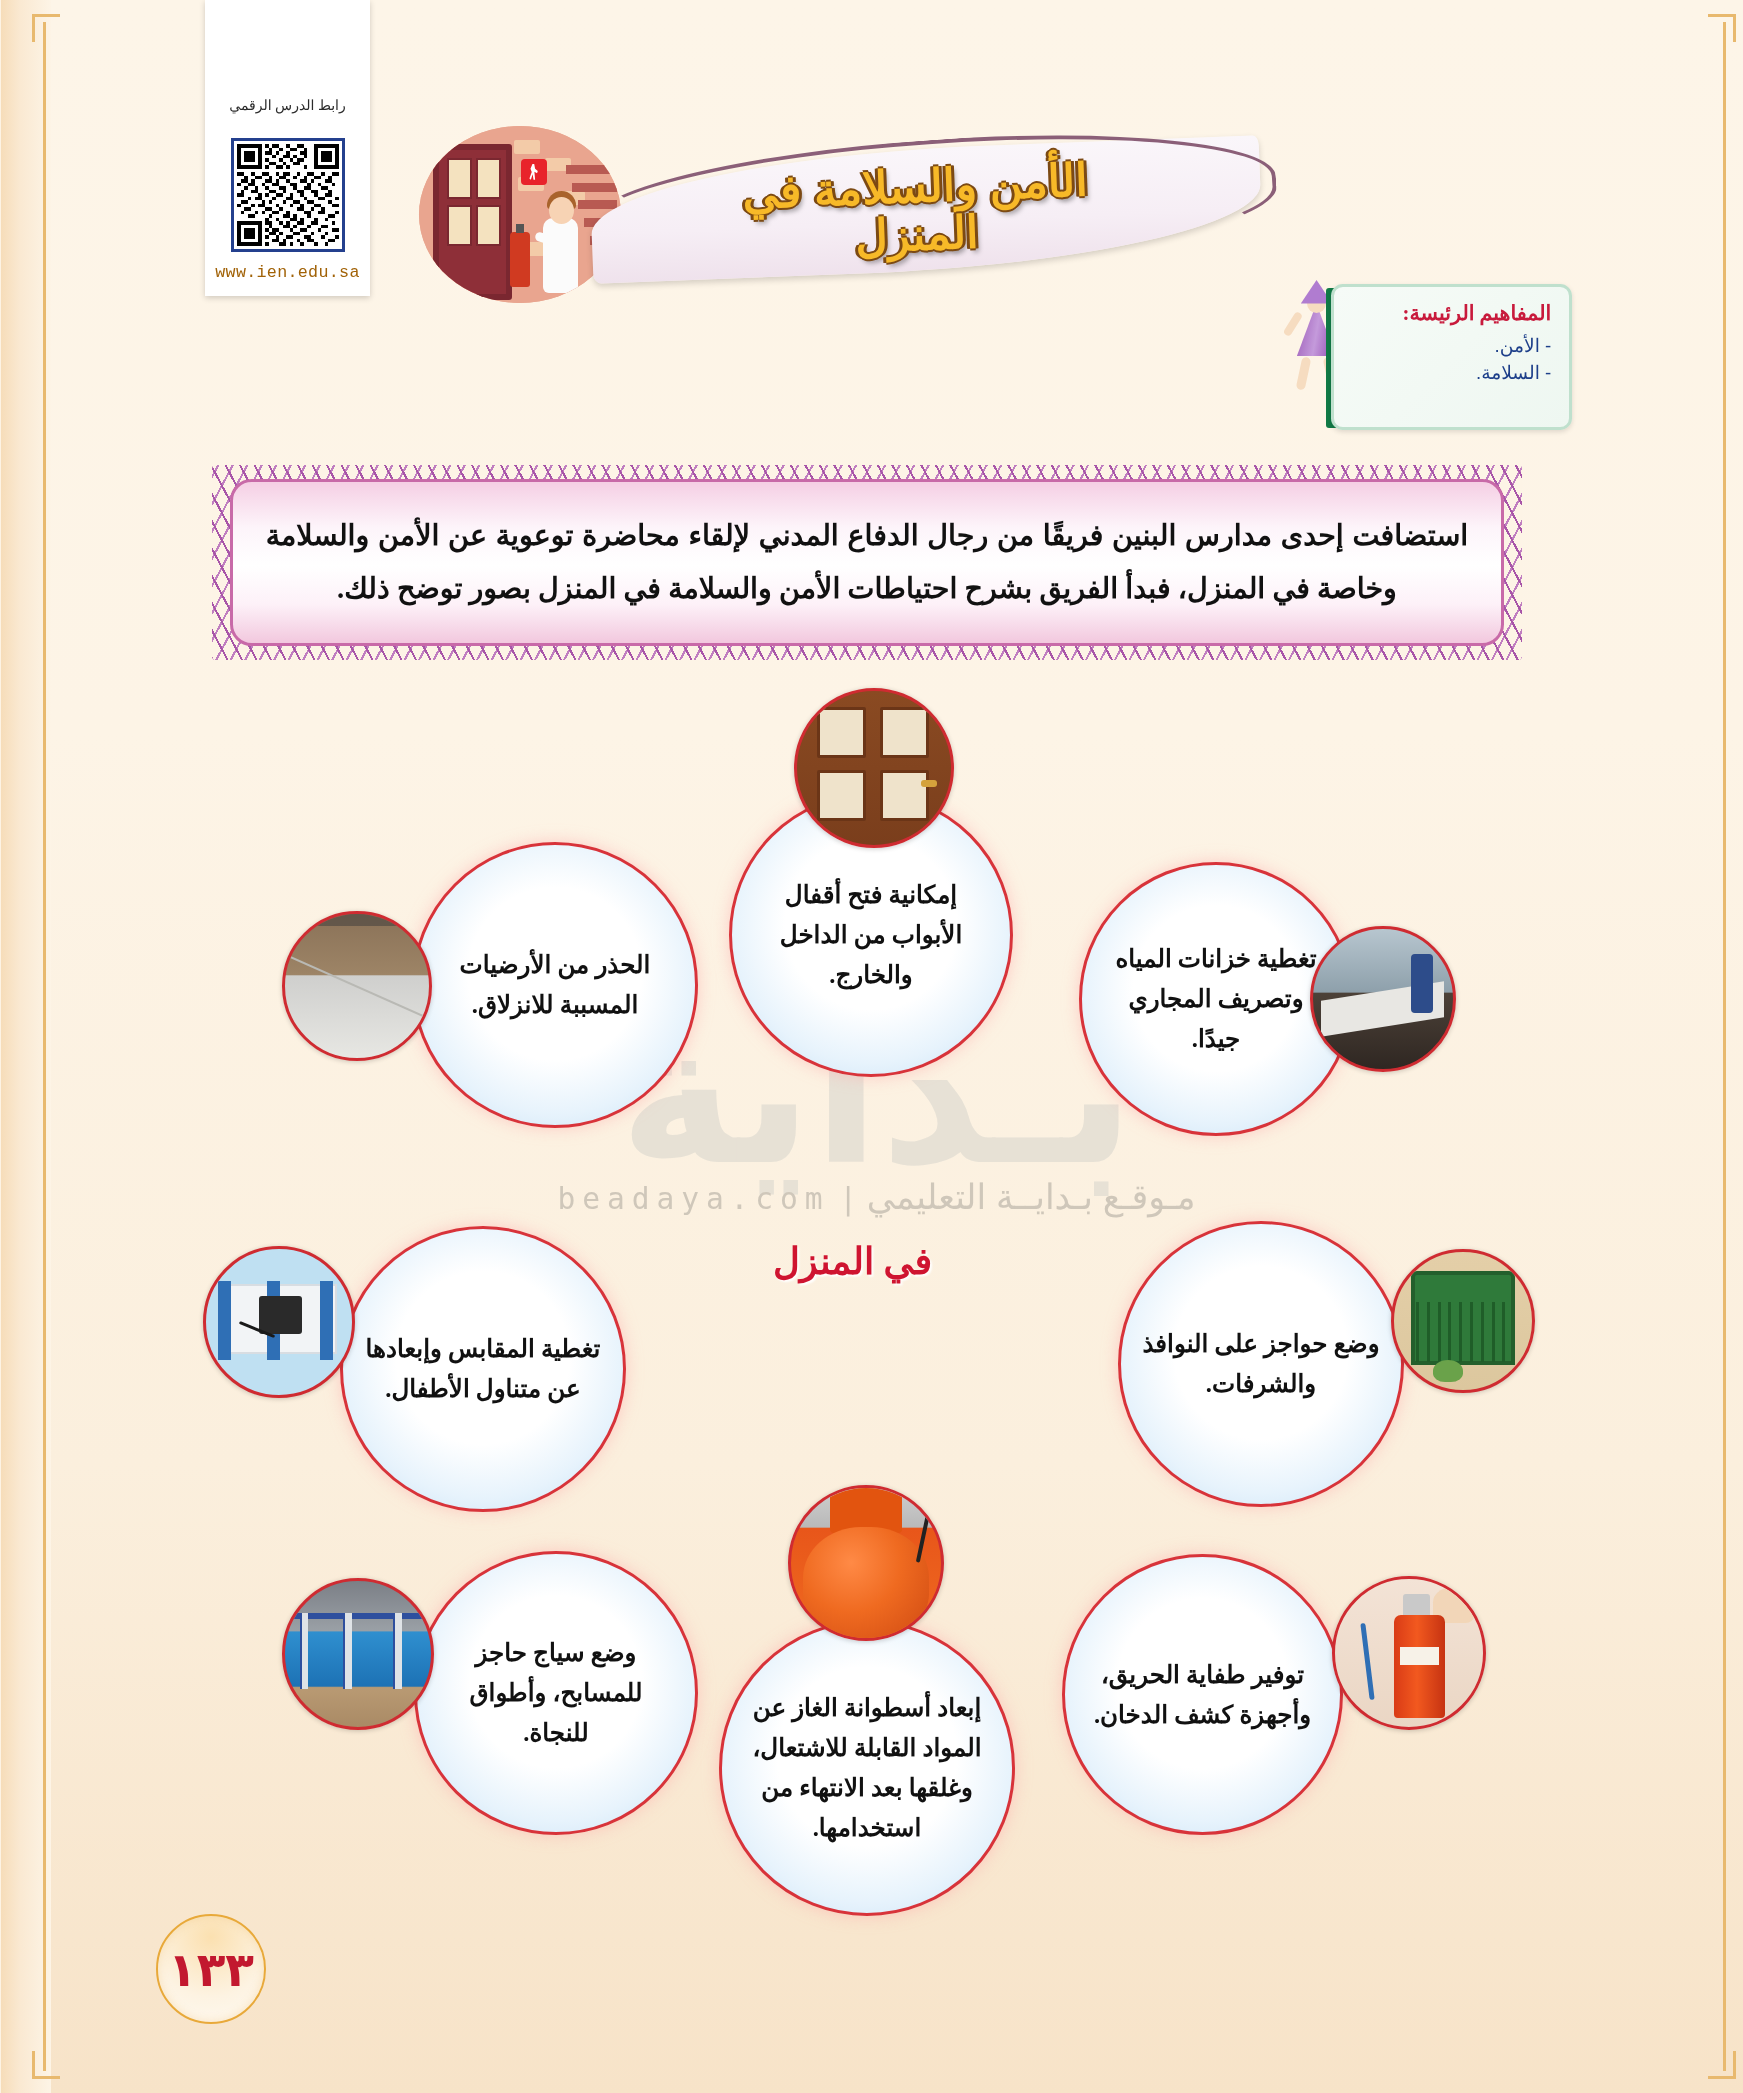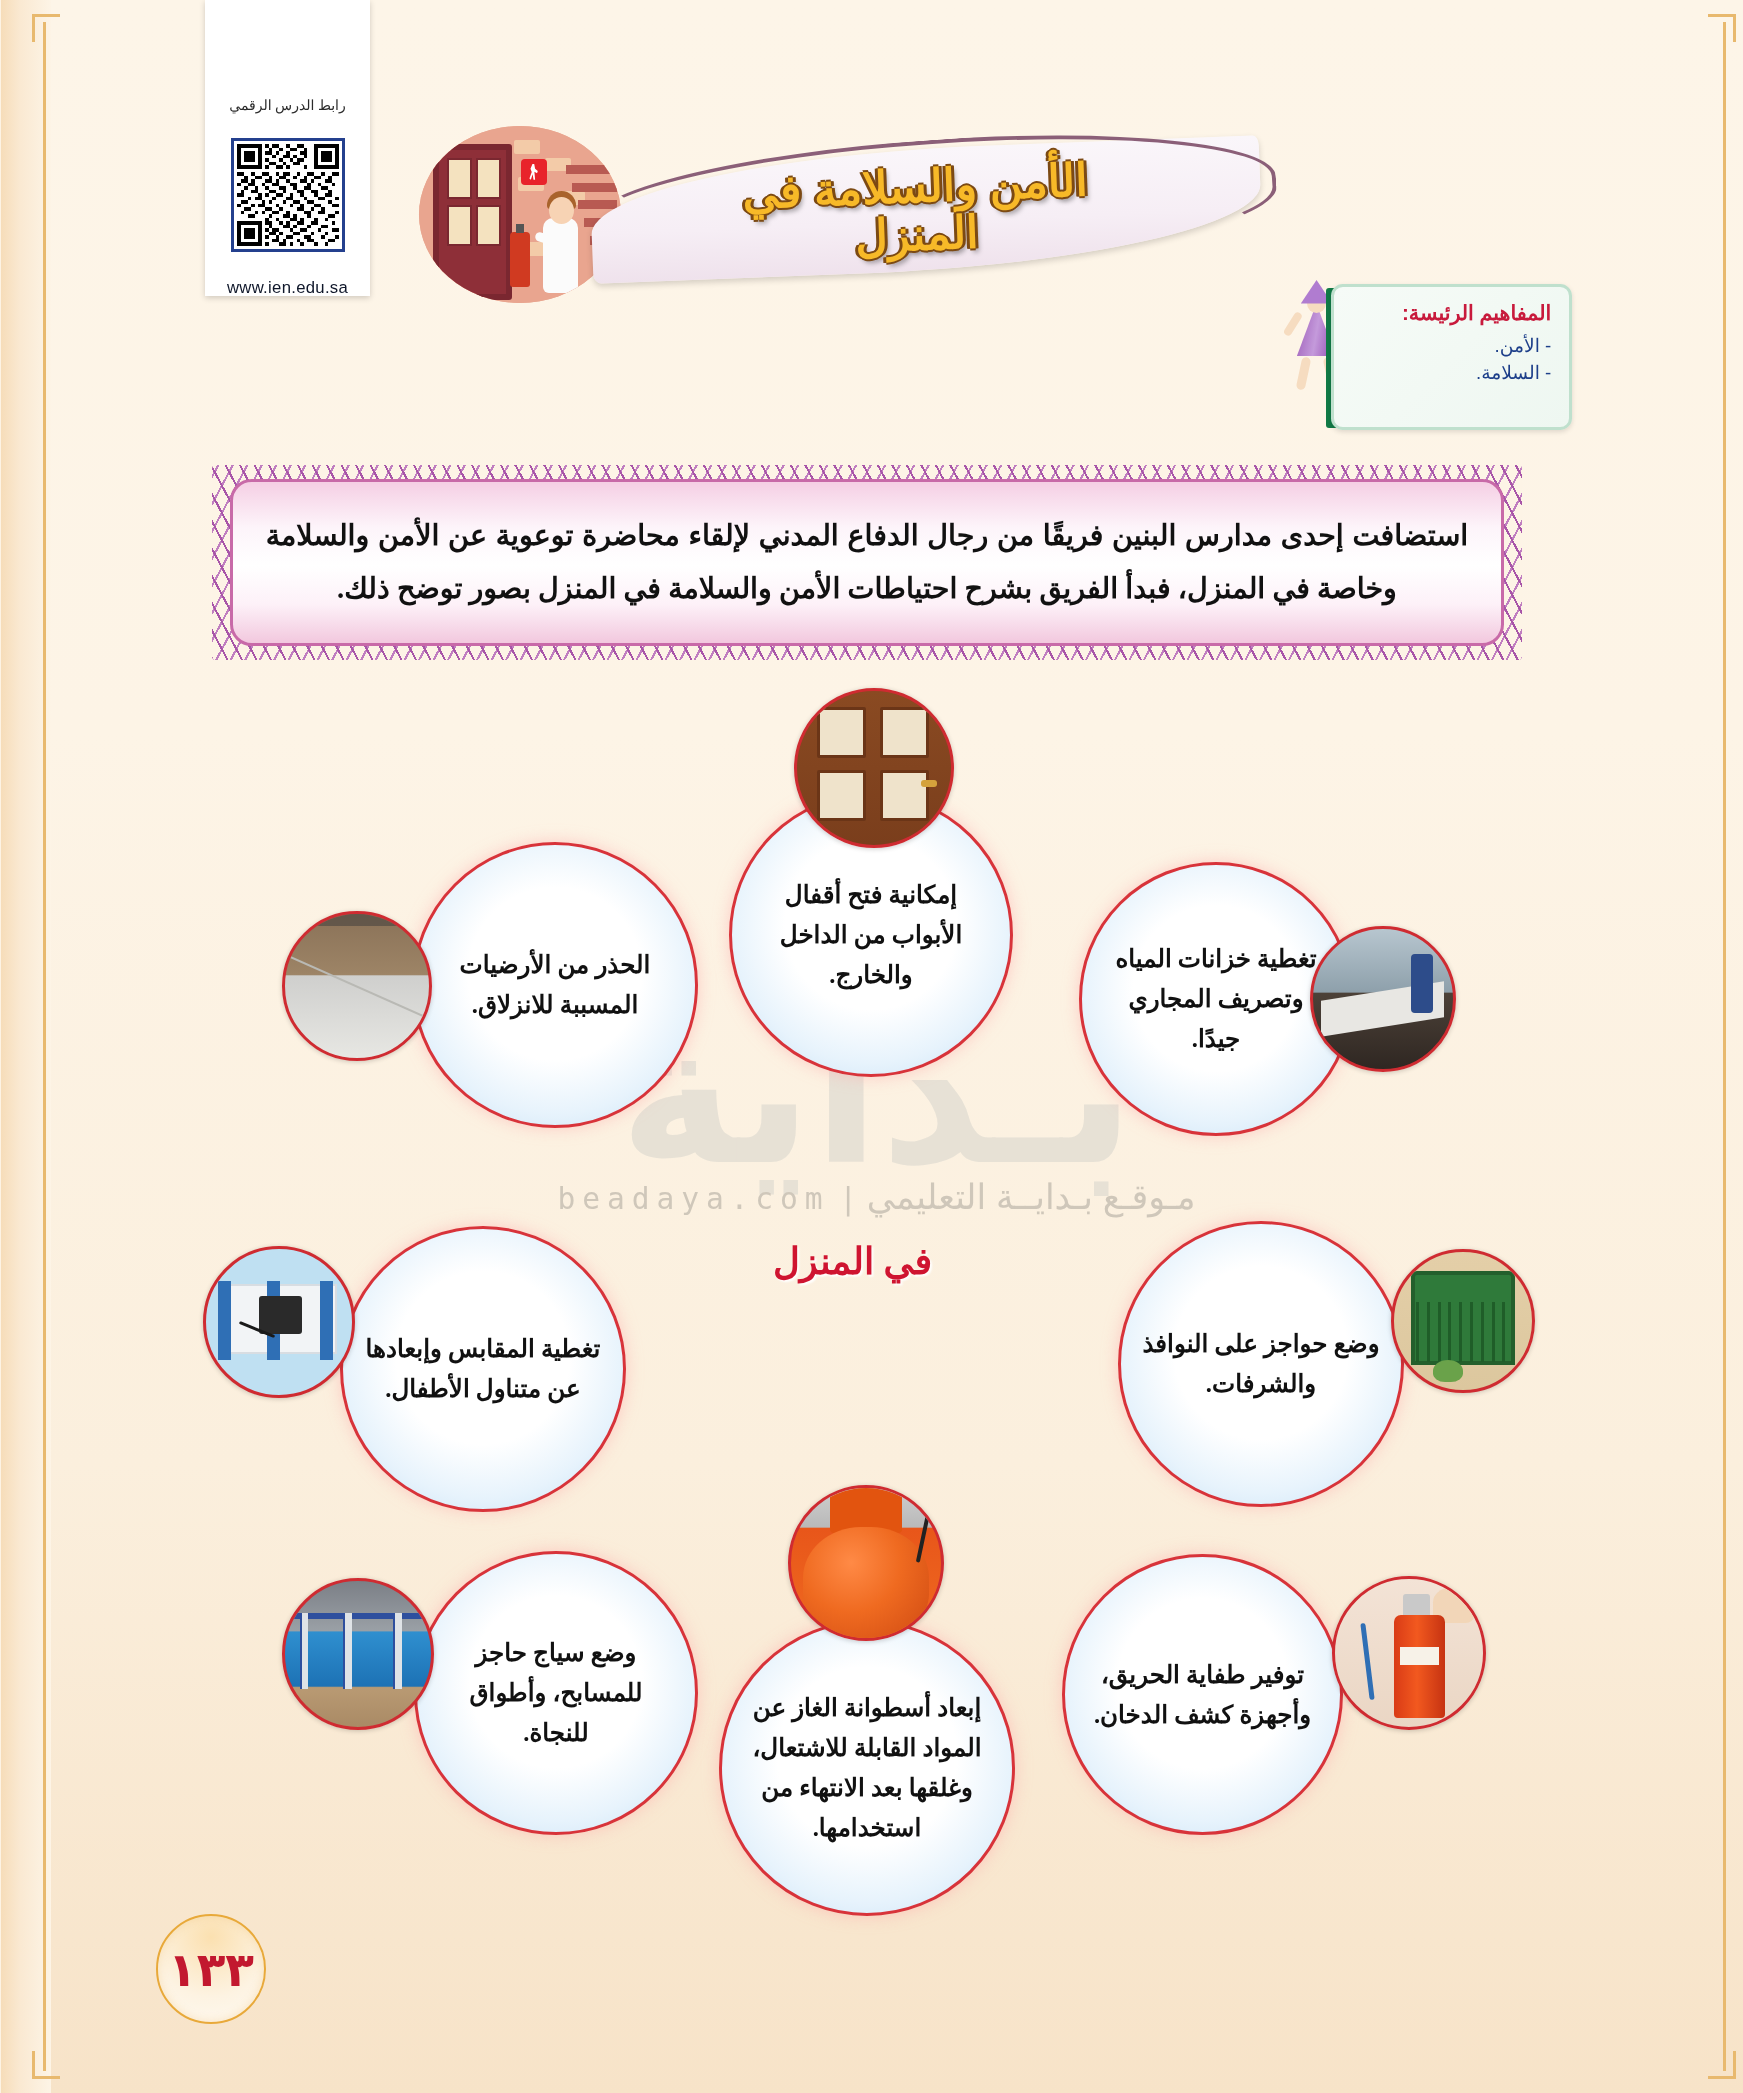--- a/index.html
+++ b/index.html
@@ -35,21 +35,21 @@
 
   
   #qr-card{
     position:absolute;left:205px;top:0;width:165px;height:296px;
     background:#ffffff;box-shadow:0 2px 5.9px rgba(0,0,0,.18);
     display:flex;flex-direction:column;align-items:center;
     padding-top:97px;box-sizing:border-box;
   }
   #qr-caption{font-family:"Liberation Serif",serif;font-size:14px;color:#2b2b2b;margin-bottom:24px;text-align:center;}
   #qr-box{width:102px;height:102px;border:3px solid #24408e;background:#fff;padding:3px;box-sizing:content-box;}
-  #qr-url{font-family:Liberation Sans, sans-serif;font-size:16.7px;color:#0f172a;margin-top:26px;letter-spacing:0.3px;}
+  #qr-url{font-family:Liberation Mono, monospace;font-size:16.7px;color:#a16207;margin-top:11px;letter-spacing:0.3px;}
 
   
   #hero-img{
     position:absolute;left:419px;top:126px;width:202px;height:177px;
     border-radius:50%/50%;
     overflow:hidden;
     background:#e8a890;
   }
   .hero-wall{position:absolute;inset:0;background:#e9a58f;}
   .brick{position:absolute;background:#f6d8b0;opacity:.75;border-radius:2px;}
@@ -102,21 +102,21 @@
     position:absolute;right:172px;top:284px;width:241px;height:146px;
     background:linear-gradient(135deg,#f6fbf7 0%,#eef7f1 100%);
     border:3px solid #bfe0cd;border-radius:11.8px;
     box-shadow:0 2px 4.9px rgba(0,0,0,.12);
     box-sizing:border-box;padding:13.8px 17.7px 9.9px 13.8px;
   }
   #concepts-spine{
     position:absolute;right:402px;top:288px;width:15.8px;height:140px;
     background:#117a46;border-radius:3px 0 0 3px;
   }
-  #concepts-title{color:#c81a3c;font-weight:bold;font-size:20.7px;margin-bottom:6.9px;text-align:right;}
+  #concepts-title{color:#c81a3c;font-weight:bold;font-size:20.7px;margin-bottom:6.9px;text-align:right;font-family:Liberation Serif, serif;}
   .concept-item{color:#1d3f8a;font-size:18.7px;line-height:1.45;text-align:right;}
   #jester{
     position:absolute;right:394px;top:278px;width:63px;height:114px;
   }
   .jest-body{position:absolute;left:9.9px;top:25.6px;width:39px;height:57px;background:linear-gradient(100deg,#9b59b6 0%,#c49adb 50%,#8e44ad 100%);clip-path:polygon(50% 0,100% 92%,0 92%);}
   .jest-hat{position:absolute;left:13.8px;top:2px;width:31.5px;height:23.6px;background:#b07cd0;clip-path:polygon(0 100%,50% 0,100% 100%);}
   .jest-head{position:absolute;left:19.7px;top:15.8px;width:19.7px;height:19.7px;background:#f6dcc0;border-radius:50%;}
   .jest-leg{position:absolute;width:8.9px;height:33px;background:#f6dcc0;border-radius:4.9px;}
   .jest-leg.l{left:11.8px;top:79px;transform:rotate(12deg);}
   .jest-leg.r{left:39px;top:79px;transform:rotate(-12deg);}

